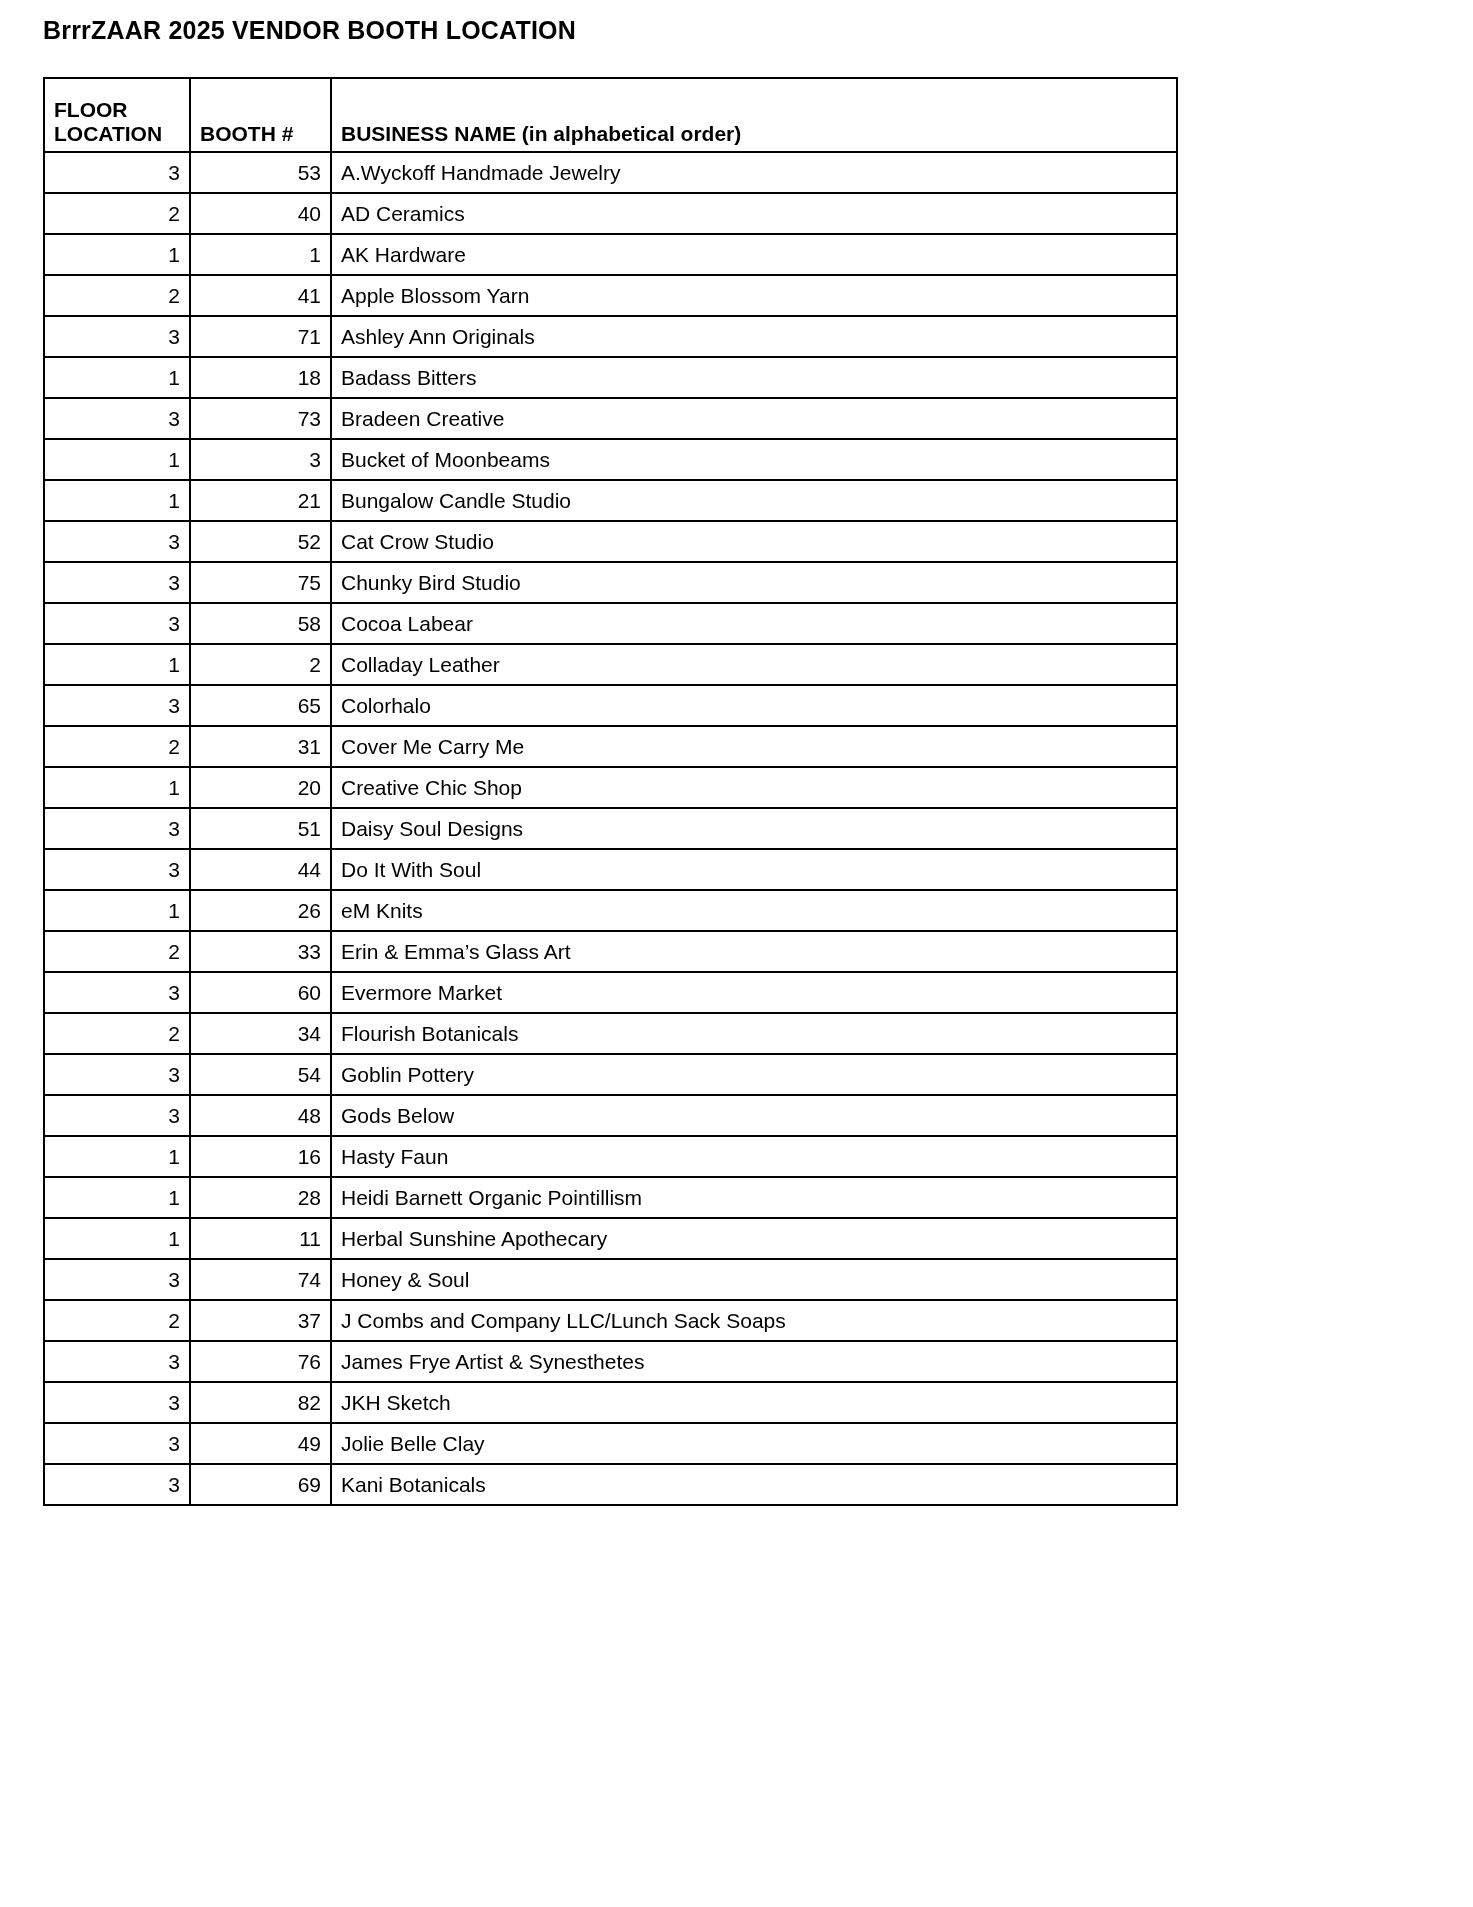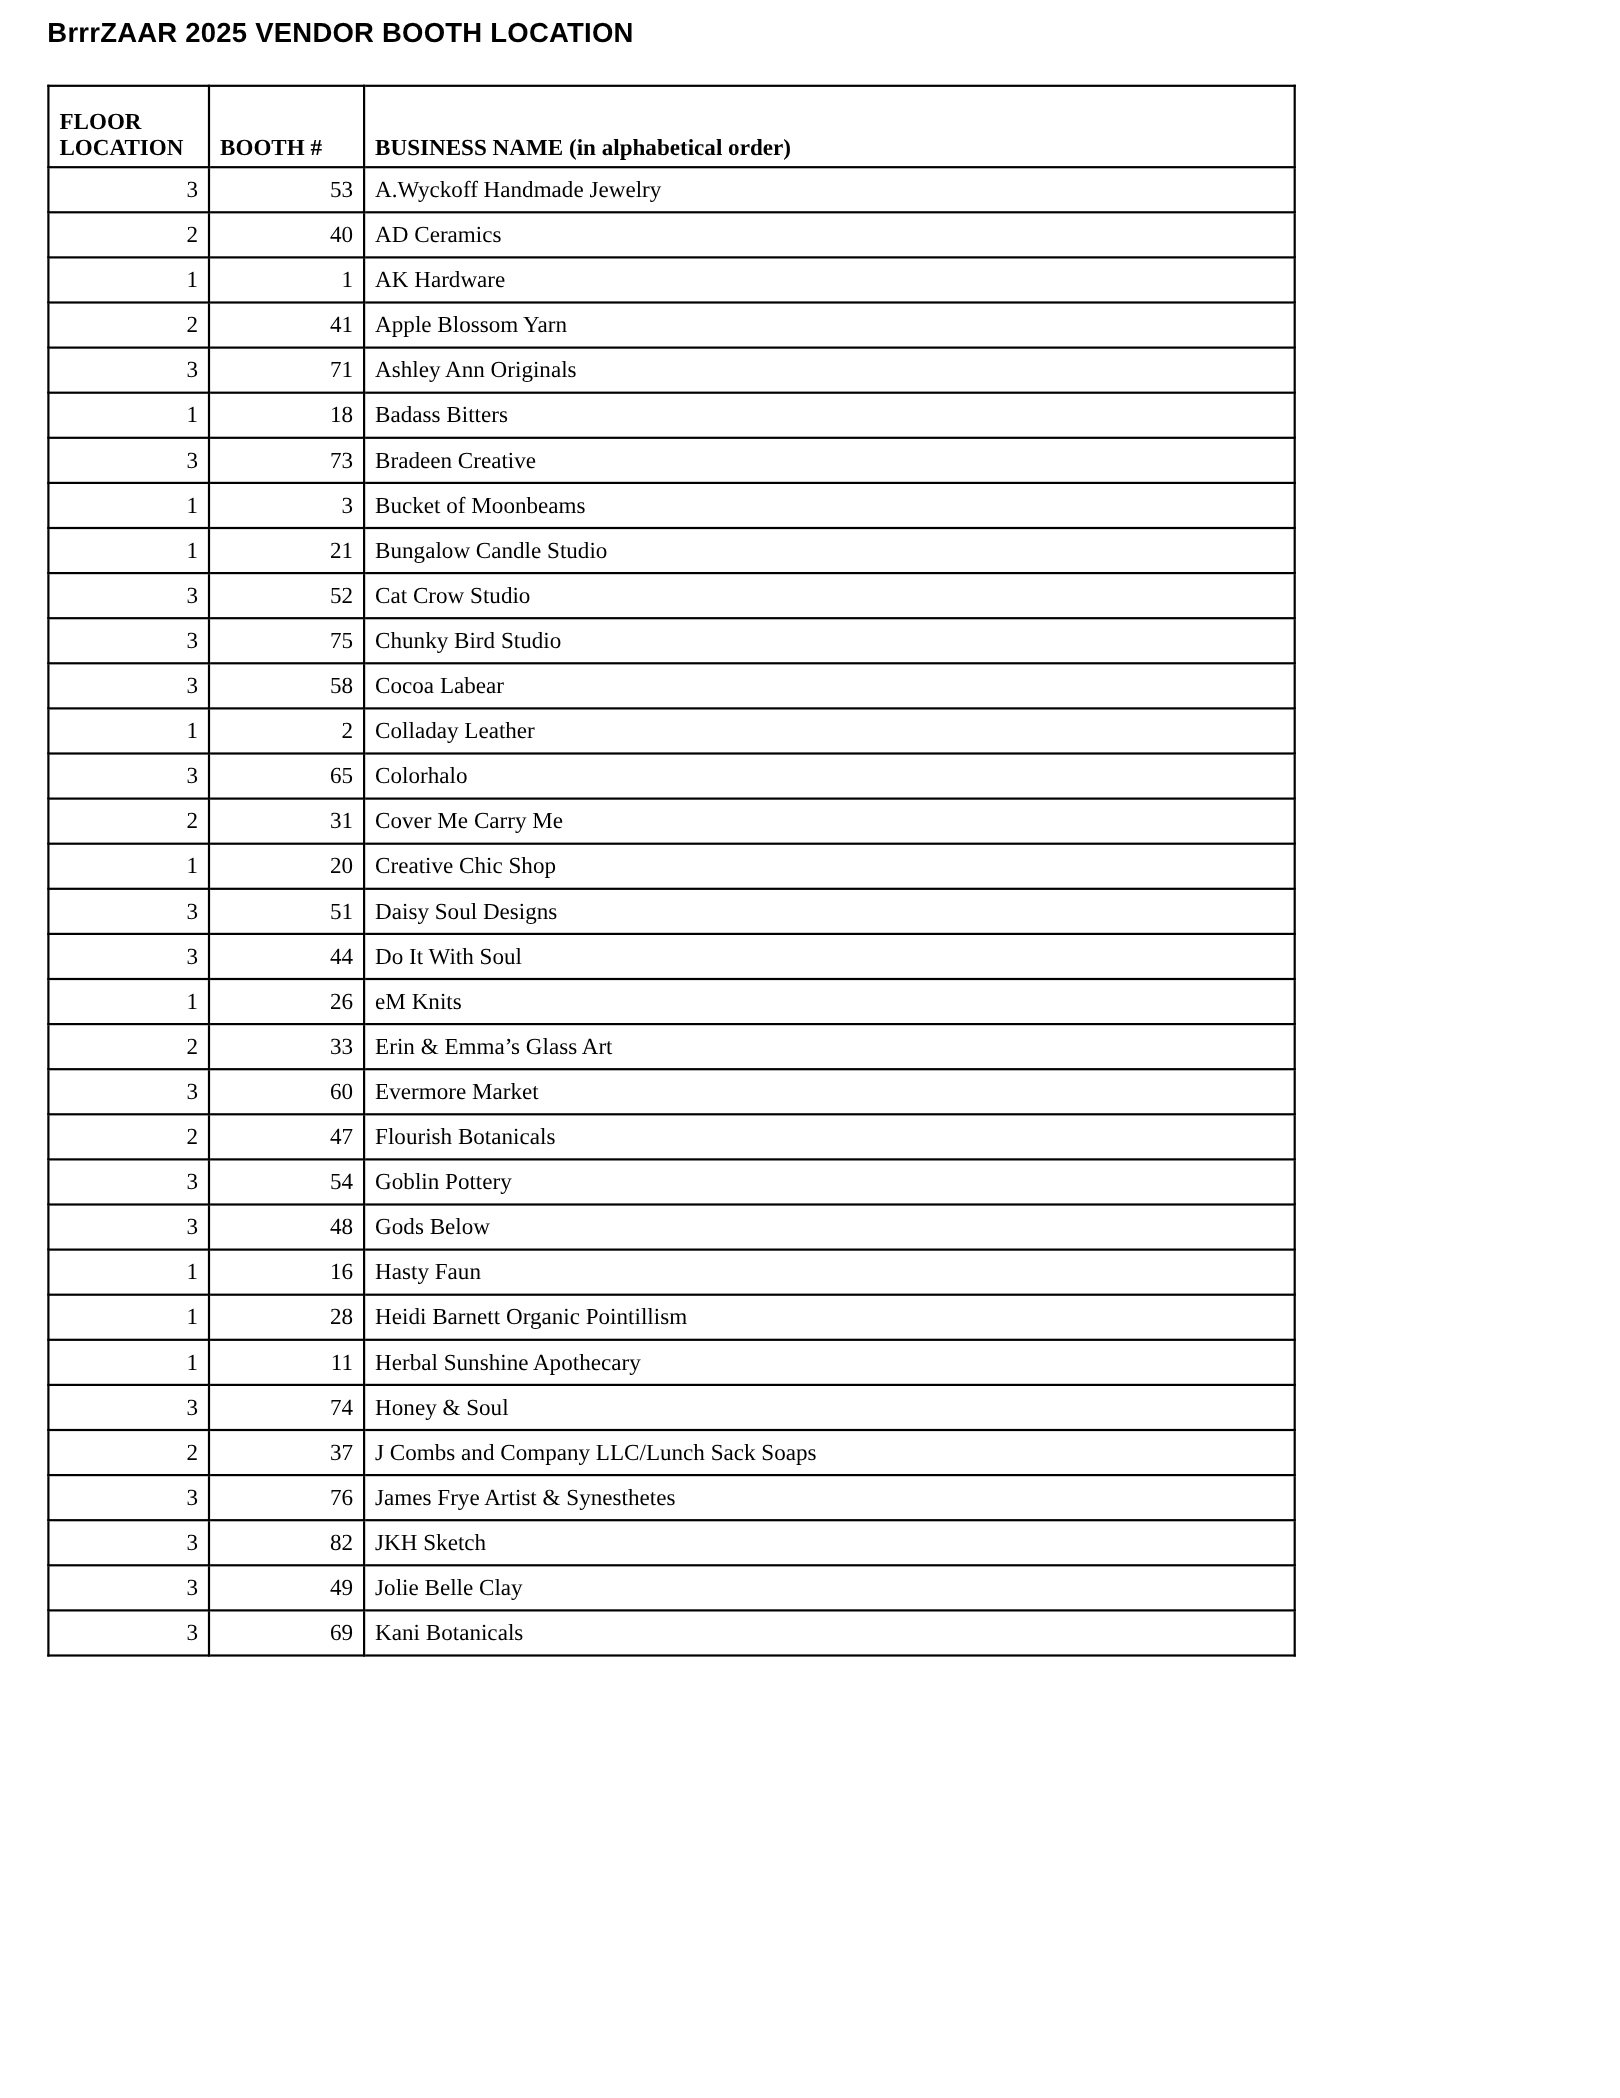--- a/index.html
+++ b/index.html
@@ -20,21 +20,20 @@
   .title {
     font-size: 25px;
     font-weight: bold;
     margin: 0 0 32px 0;
     letter-spacing: 0.2px;
   }
   table.vendor-table {
     border-collapse: collapse;
     table-layout: fixed;
     width: 1135px;
-    font-family: Liberation Serif, serif;
   }
   .vendor-table th,
   .vendor-table td {
     border: 2px solid #000000;
     font-size: 21px;
     padding: 0 9px;
     overflow: hidden;
     white-space: nowrap;
     box-sizing: border-box;
   }
@@ -172,21 +171,21 @@
           <td class="col-booth num">33</td>
           <td class="col-business">Erin &amp; Emma’s Glass Art</td>
         </tr>
         <tr>
           <td class="col-floor num">3</td>
           <td class="col-booth num">60</td>
           <td class="col-business">Evermore Market</td>
         </tr>
         <tr>
           <td class="col-floor num">2</td>
-          <td class="col-booth num">47</td>
+          <td class="col-booth num">34</td>
           <td class="col-business">Flourish Botanicals</td>
         </tr>
         <tr>
           <td class="col-floor num">3</td>
           <td class="col-booth num">54</td>
           <td class="col-business">Goblin Pottery</td>
         </tr>
         <tr>
           <td class="col-floor num">3</td>
           <td class="col-booth num">48</td>

